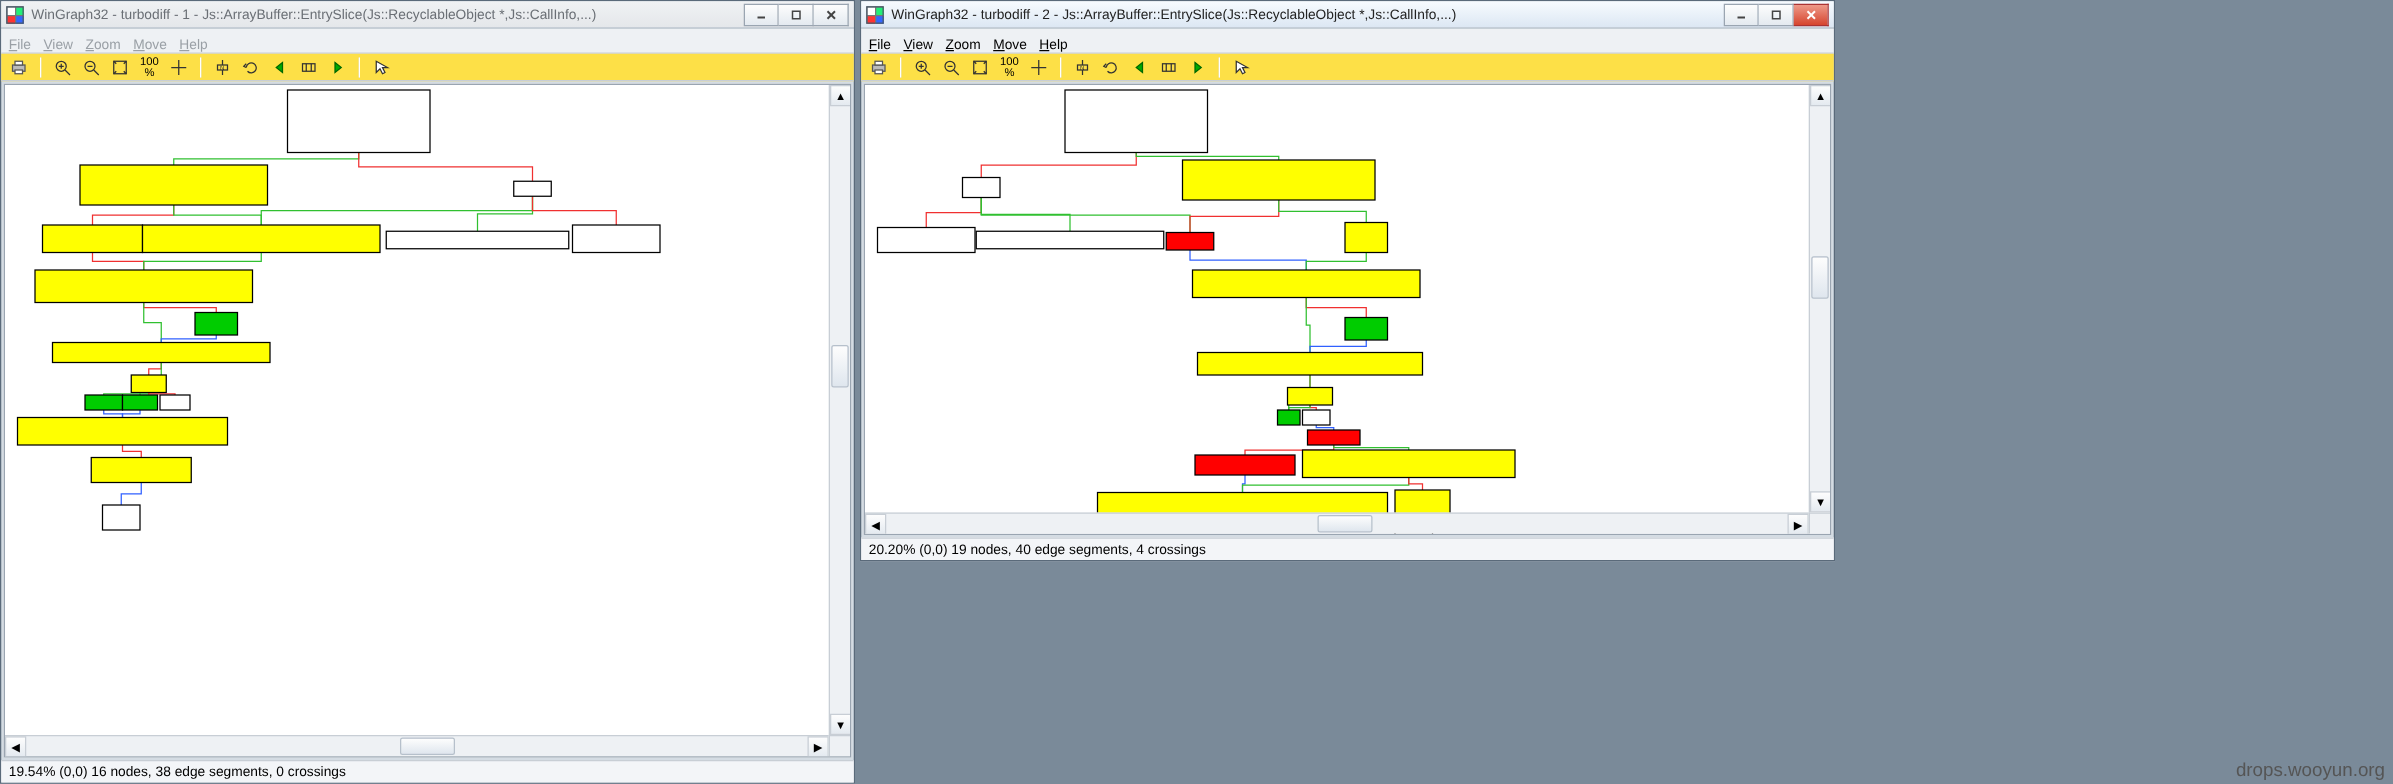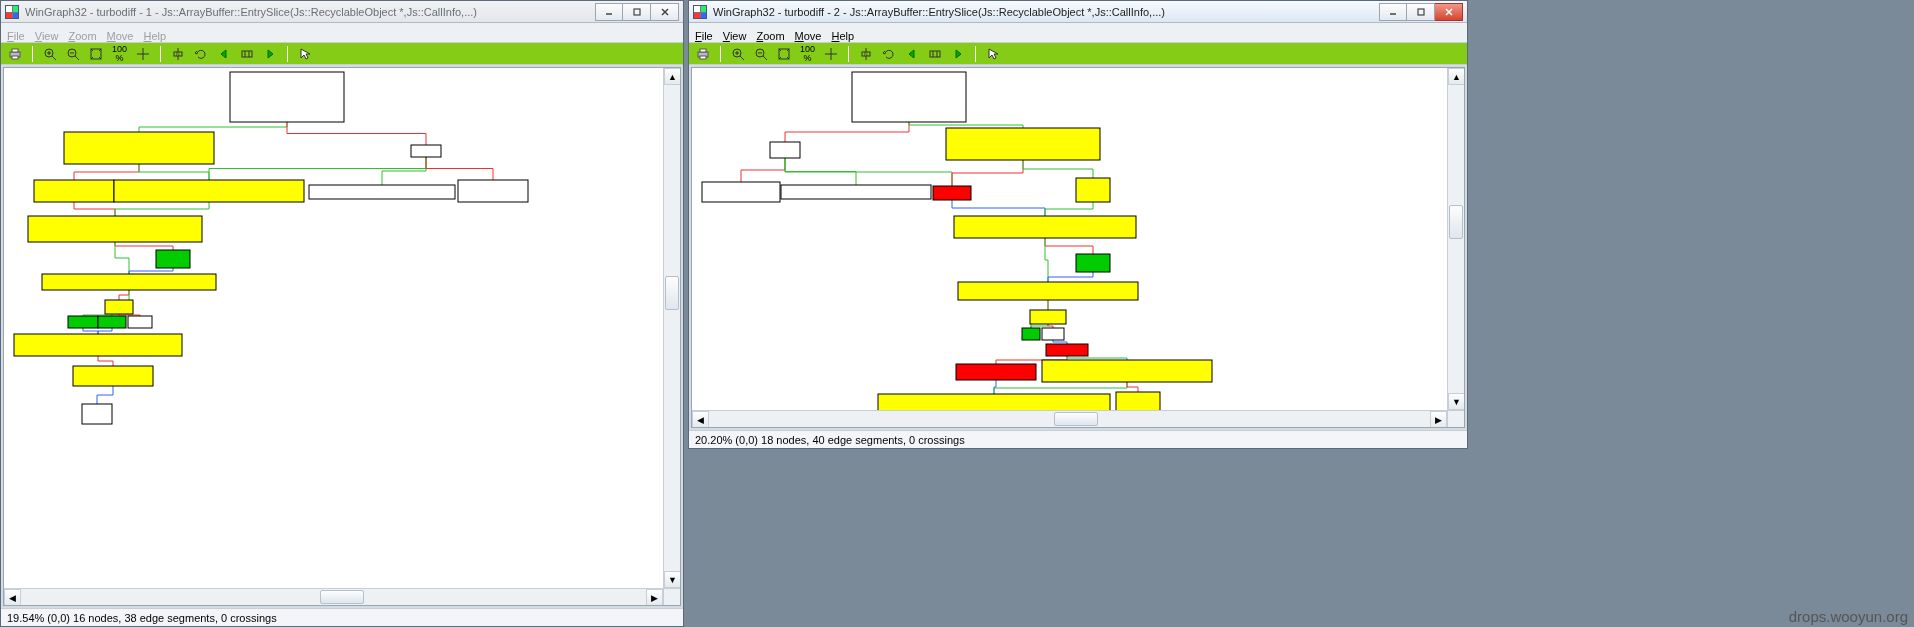--- a/index.html
+++ b/index.html
@@ -41,21 +41,21 @@
   .wc-btn svg { width: 10px; height: 10px; }
 
   .menubar {
     height: 20px; background: #eef1f4; border-bottom: 1px solid #c8ced5;
     display: flex; align-items: flex-end; padding: 0 6px; font-size: 11px; gap: 10px;
   }
   .menubar.inactive span { color:#9aa0a6; }
   .menubar span u { text-decoration: underline; }
 
   .toolbar {
-    height: 22px; background: #84cc16; border-bottom: 1px solid #c8ced5;
+    height: 22px; background: #fde047; border-bottom: 1px solid #c8ced5;
     display: flex; align-items: center; padding: 0 4px; gap: 3px; font-size: 9px;
   }
   .tool-sep { width:1px; height:16px; background:#c2c8cf; margin:0 4px; border-right:1px solid #fff;}
   .tbtn {
     width: 20px; height: 18px; border: 1px solid transparent; display:flex; align-items:center; justify-content:center;
   }
   .tbtn svg { width:14px; height:14px; }
   .tbtn.txt { width:auto; padding:0 2px; font-size:9px; line-height:1; flex-direction:column; }
 
   .canvas-frame {
@@ -443,17 +443,17 @@
     </div>
     <div class="hscroll">
       <div class="arrow leftb">◀</div>
       <div class="thumb"></div>
       <div class="arrow rightb">▶</div>
     </div>
     <div class="corner"></div>
   </div>
 
   <div class="statusbar">
-    <span>20.20%  (0,0)  18 nodes, 40 edge segments, 0 crossings</span>
+    <span>20.20%  (0,0)  19 nodes, 40 edge segments, 4 crossings</span>
   </div>
 </div>
 
 <div class="watermark">drops.wooyun.org</div>
 
 </body></html>

